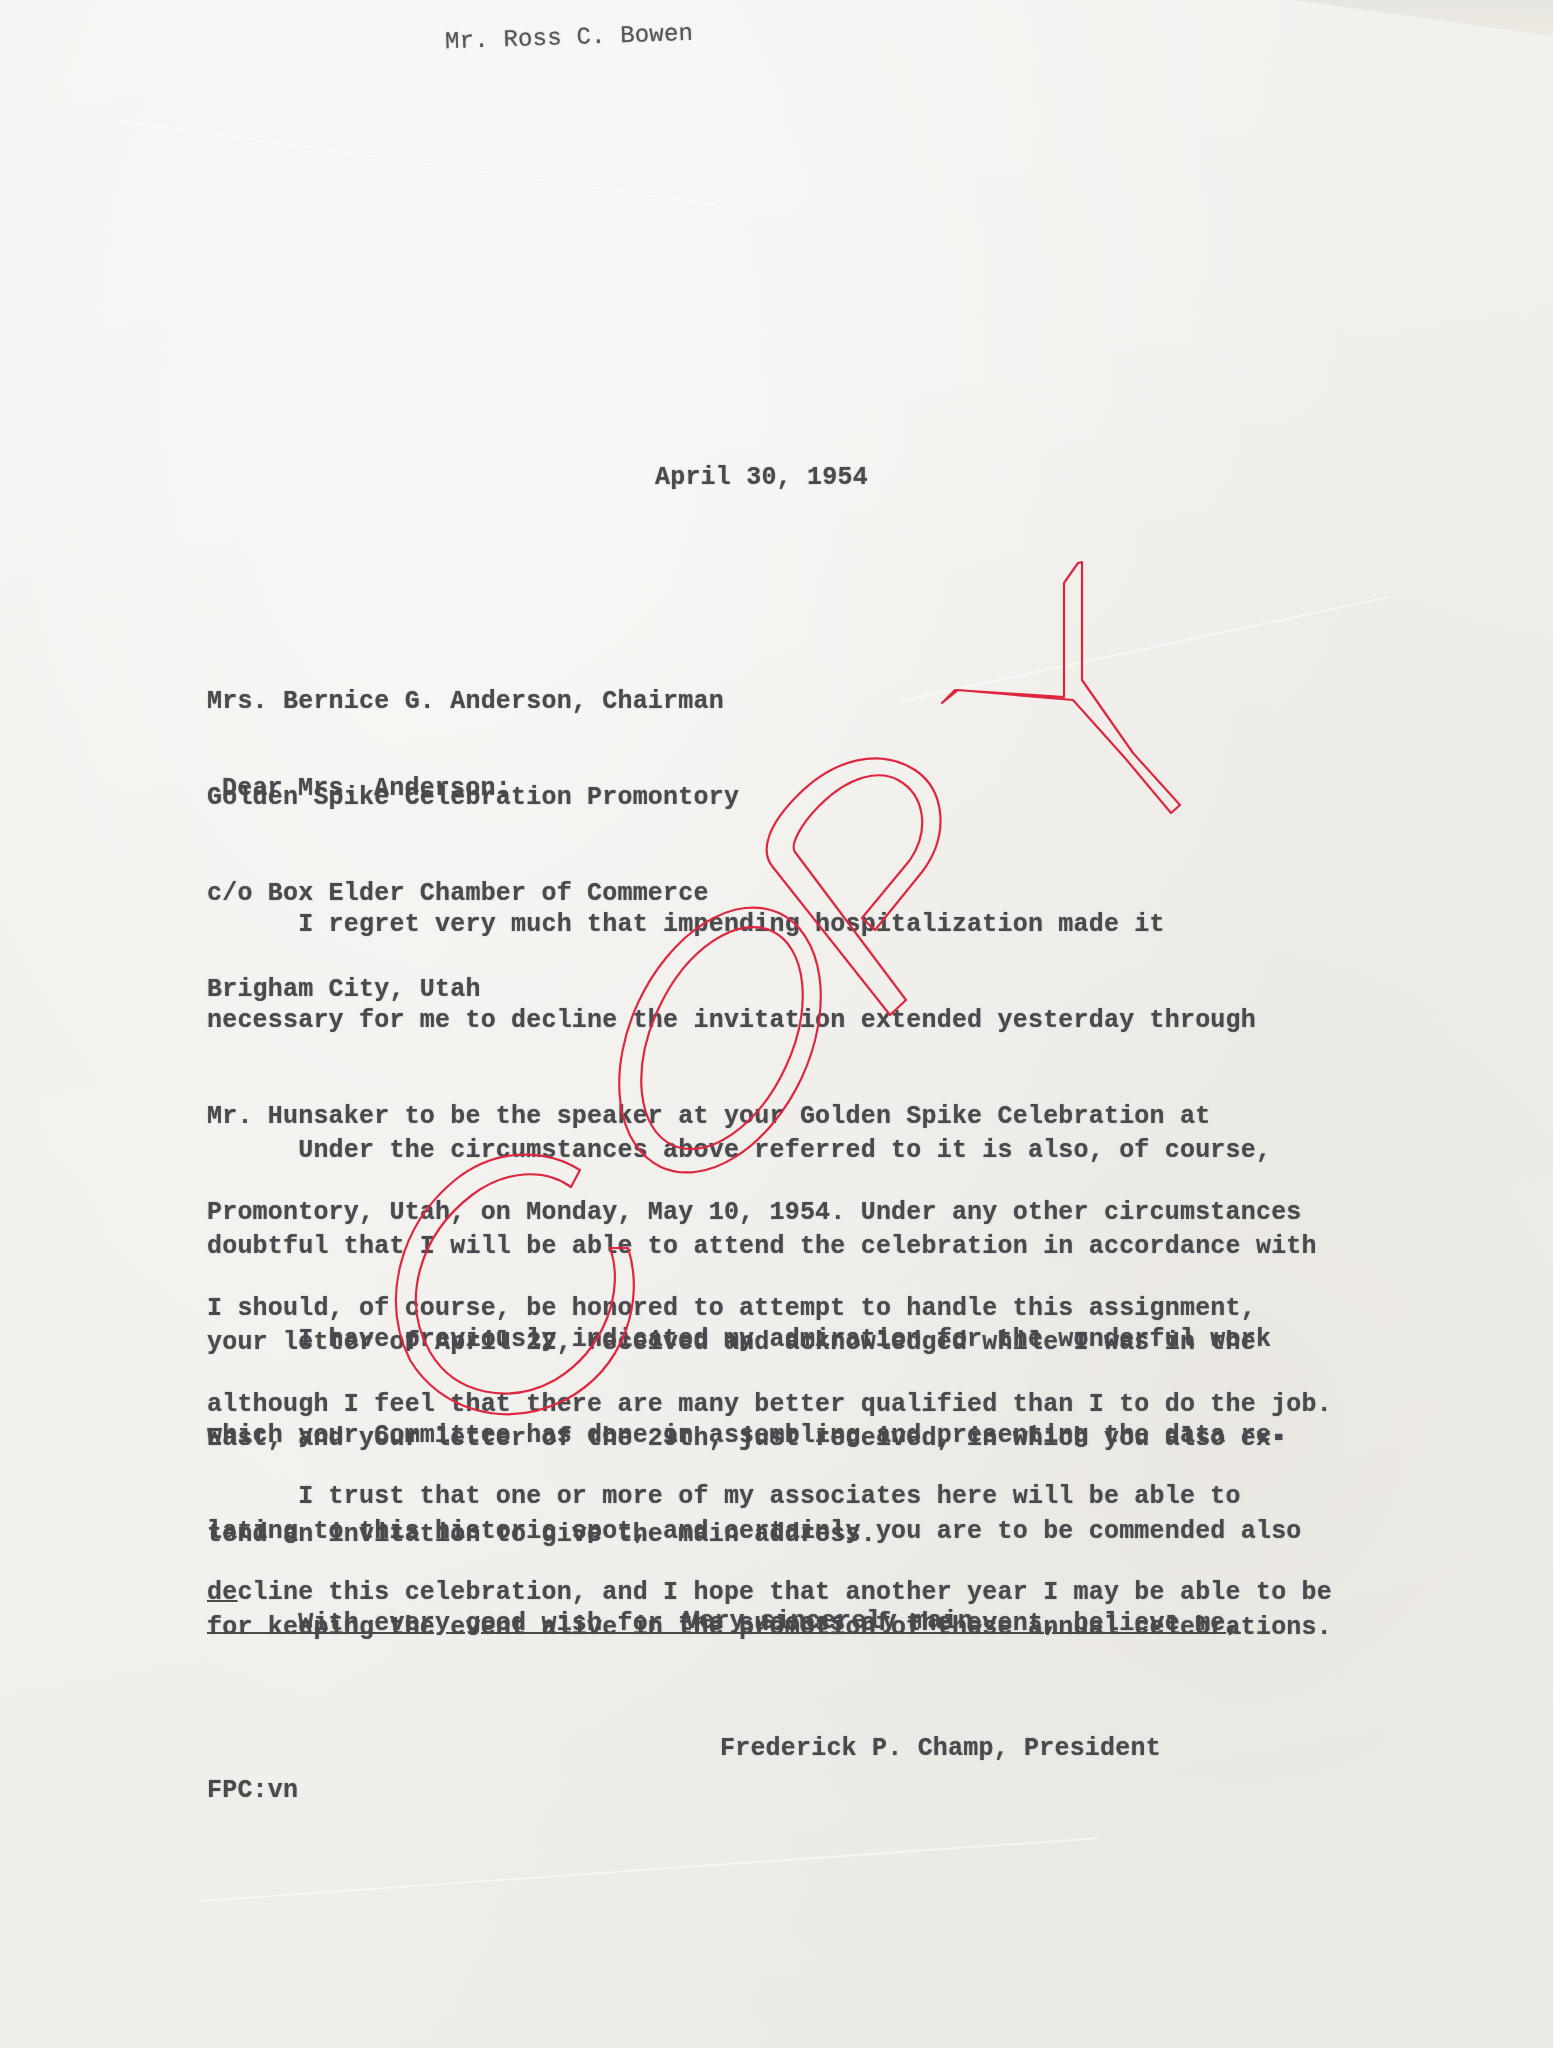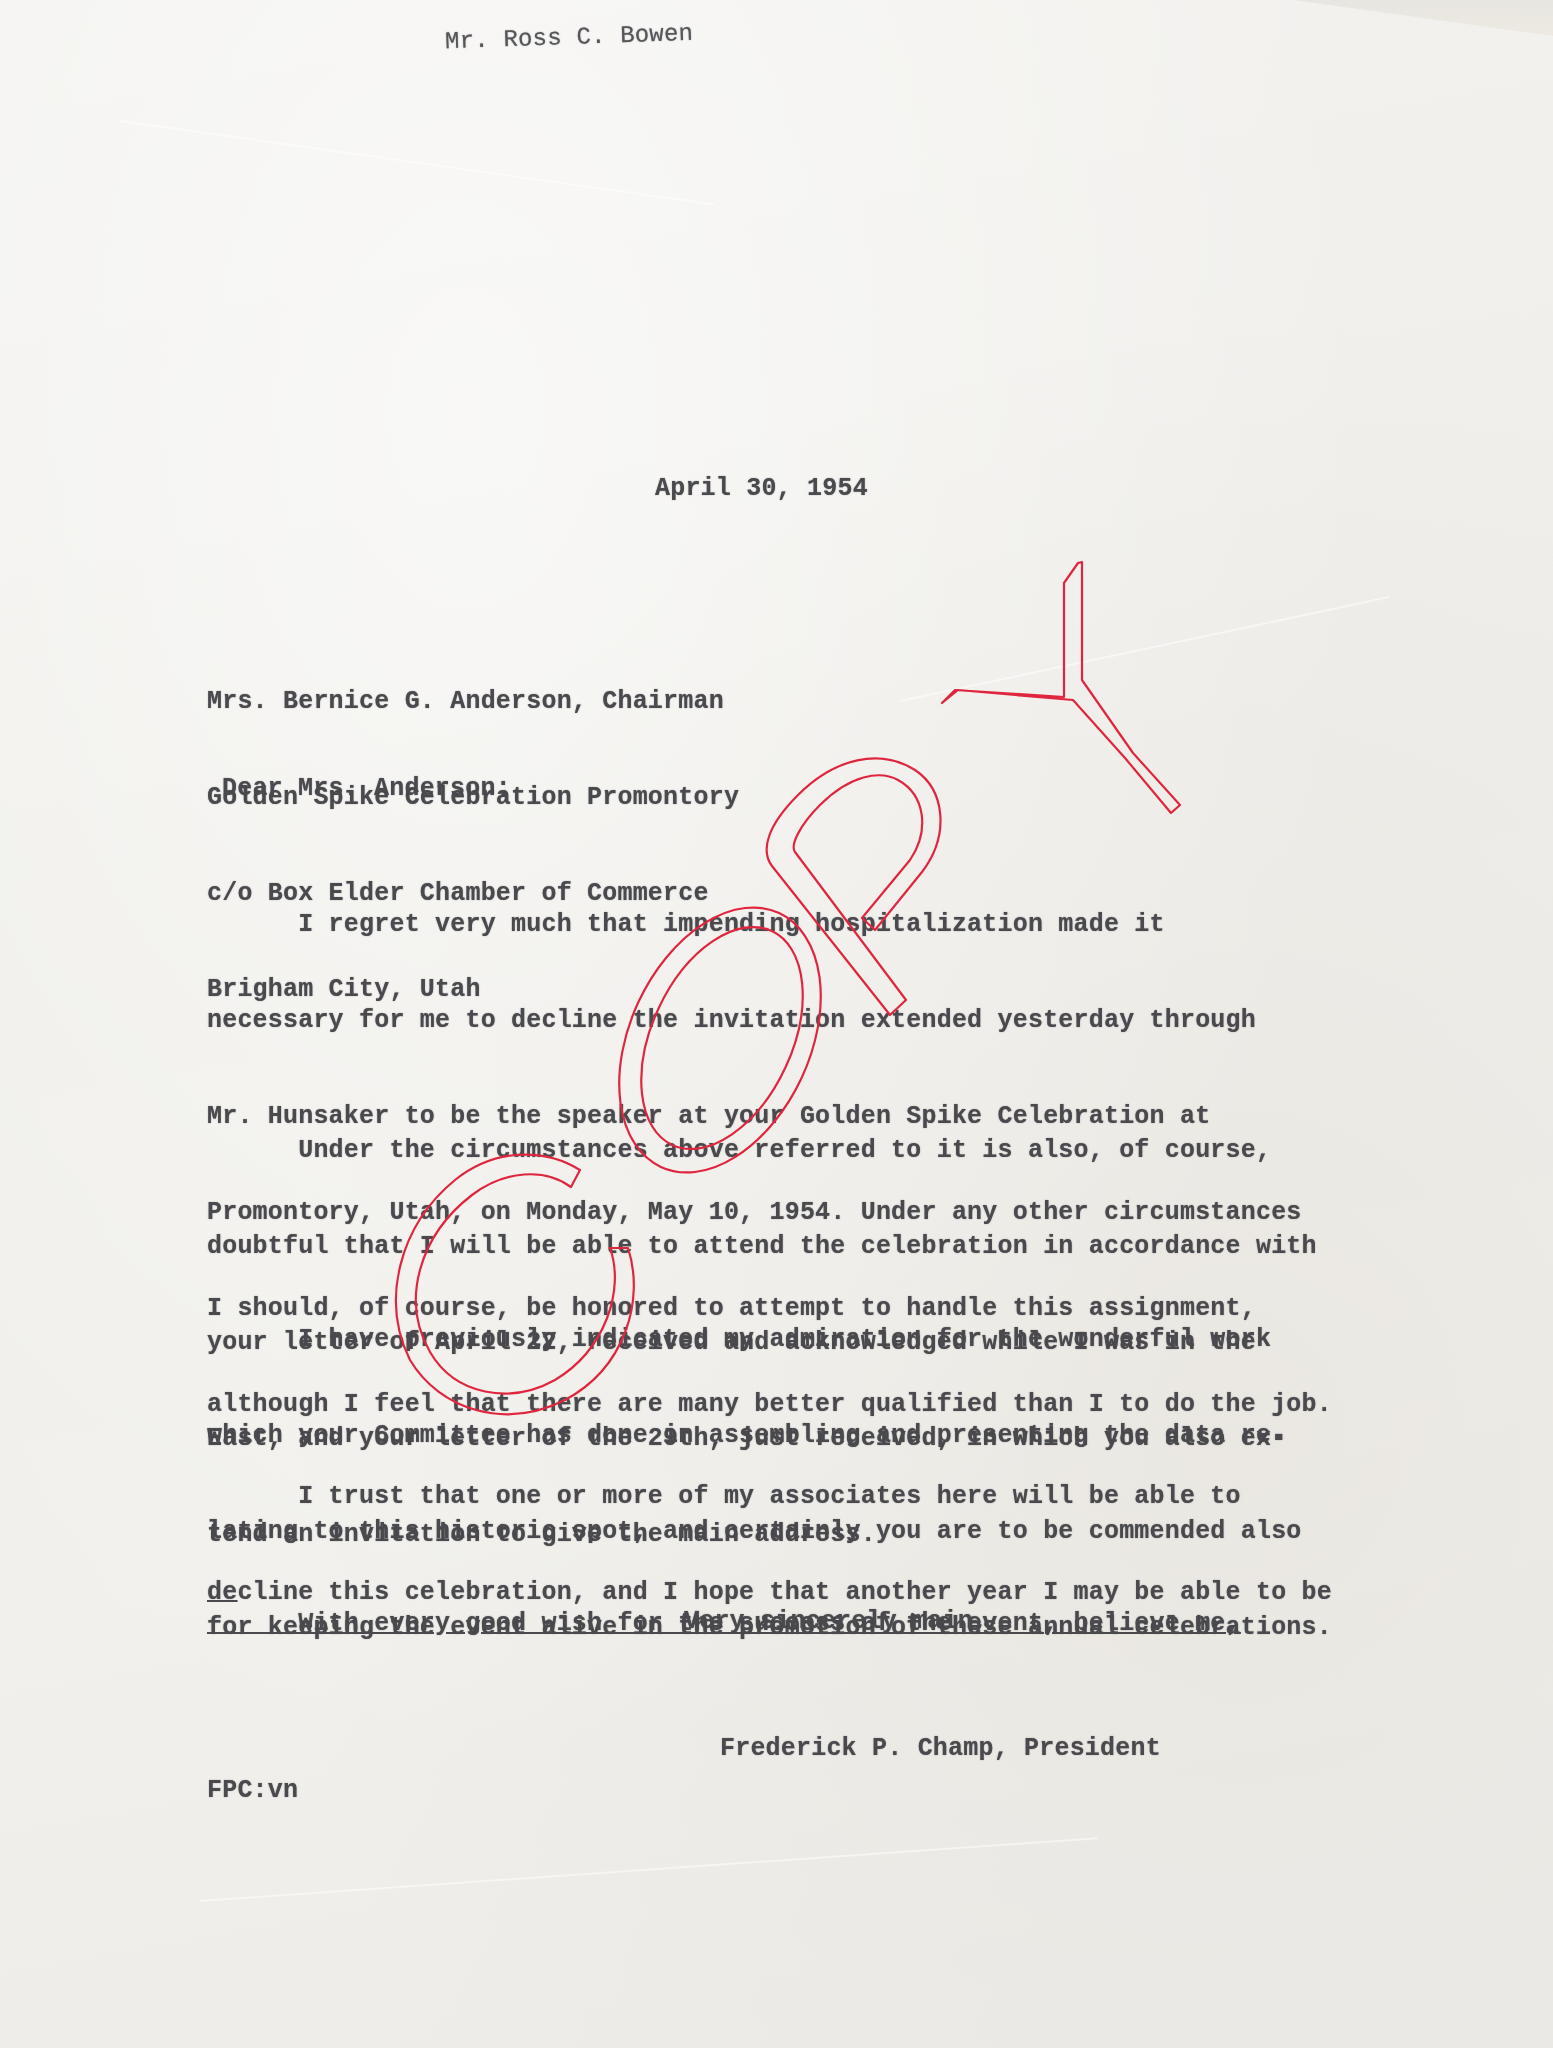--- a/index.html
+++ b/index.html
@@ -73,21 +73,21 @@
 
 <div class="paper">
   <div class="corner-fold"></div>
   <div class="crease" style="left:120px;top:120px;width:600px;transform:rotate(8deg);"></div>
   <div class="crease" style="left:900px;top:700px;width:500px;transform:rotate(-12deg);"></div>
   <div class="crease" style="left:200px;top:1900px;width:900px;transform:rotate(-4deg);"></div>
 </div>
 
 <div class="typed light" style="left:445px;top:22px;transform:rotate(-2deg);">Mr. Ross C. Bowen</div>
 
-<div class="typed" style="left:655px;top:462px;margin-top:11px;">April 30, 1954</div>
+<div class="typed" style="left:655px;top:462px;">April 30, 1954</div>
 
 <div class="typed" style="left:207px;top:622px;">
   <span class="body-line">Mrs. Bernice G. Anderson, Chairman</span>
   <span class="body-line">Golden Spike Celebration Promontory</span>
   <span class="body-line">c/o Box Elder Chamber of Commerce</span>
   <span class="body-line">Brigham City, Utah</span>
 </div>
 
 <div class="typed" style="left:222px;top:773px;">Dear Mrs. Anderson:</div>
 

